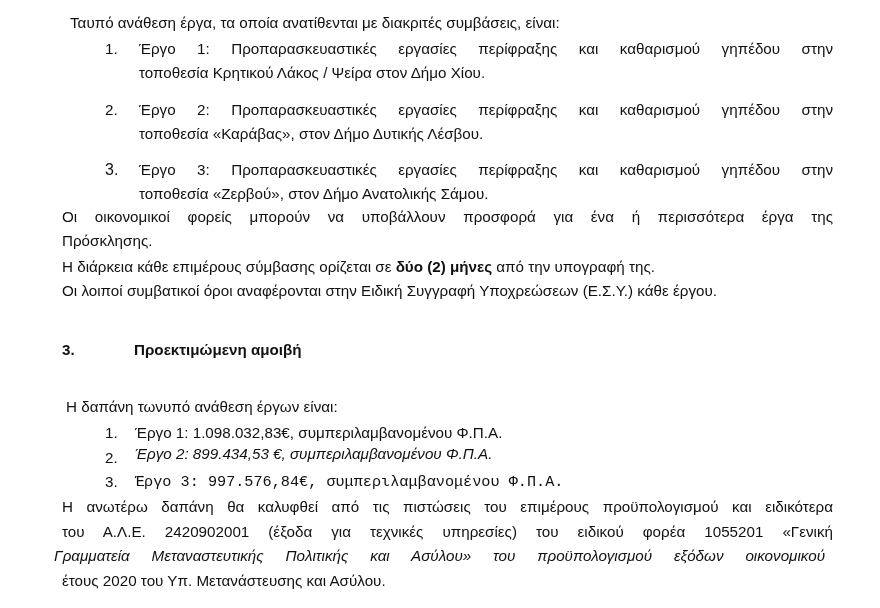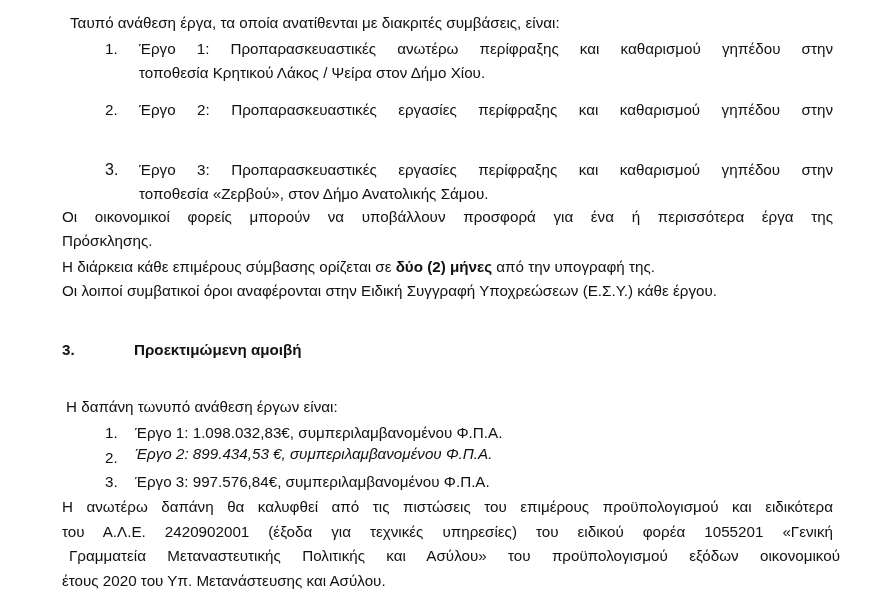--- a/index.html
+++ b/index.html
@@ -40,25 +40,26 @@
     .bold { font-weight: bold; }
   </style>
 </head>
 <body>
 
 <div class="page">
 
   <div class="line" style="left:70px; top:13px;">Ταυπό ανάθεση έργα, τα οποία ανατίθενται με διακριτές συμβάσεις, είναι:</div>
 
   <div class="num" style="left:105px; top:39px;">1.</div>
-  <div class="line just" style="left:139px; top:39px; width:694px;">Έργο 1: Προπαρασκευαστικές ανωτέρω περίφραξης και καθαρισμού γηπέδου στην</div>
+  <div class="line just" style="left:139px; top:39px; width:694px;">Έργο 1: Προπαρασκευαστικές εργασίες περίφραξης και καθαρισμού γηπέδου στην</div>
   <div class="line" style="left:139px; top:63px;">τοποθεσία Κρητικού Λάκος / Ψείρα στον Δήμο Χίου.</div>
 
   <div class="num" style="left:105px; top:100px;">2.</div>
   <div class="line just" style="left:139px; top:100px; width:694px;">Έργο 2: Προπαρασκευαστικές εργασίες περίφραξης και καθαρισμού γηπέδου στην</div>
+  <div class="line" style="left:139px; top:124px;">τοποθεσία «Καράβας», στον Δήμο Δυτικής Λέσβου.</div>
 
   <div class="num" style="left:105px; top:160px; font-size:16px;">3.</div>
   <div class="line just" style="left:139px; top:160px; width:694px;">Έργο 3: Προπαρασκευαστικές εργασίες περίφραξης και καθαρισμού γηπέδου στην</div>
   <div class="line just" style="left:62px; top:207px; width:771px;">Οι οικονομικοί φορείς μπορούν να υποβάλλουν προσφορά για ένα ή περισσότερα έργα της</div>
 
   <div class="line" style="left:139px; top:184px;">τοποθεσία «Ζερβού», στον Δήμο Ανατολικής Σάμου.</div>
   <div class="line" style="left:62px; top:231px;">Πρόσκλησης.</div>
 
   <div class="line" style="left:62px; top:257px;">
     <span>Η διάρκεια κάθε επιμέρους σύμβασης ορίζεται σε </span><span class="bold">δύο (2) μήνες</span><span> από την υπογραφή της.</span>
@@ -71,20 +72,20 @@
 
   <div class="line" style="left:66px; top:397px;">Η δαπάνη τωνυπό ανάθεση έργων είναι:</div>
 
   <div class="num" style="left:105px; top:423px;">1.</div>
   <div class="line" style="left:135px; top:423px;">Έργο 1: 1.098.032,83€, συμπεριλαμβανομένου Φ.Π.Α.</div>
 
   <div class="num" style="left:105px; top:448px;">2.</div>
   <div class="line" style="left:135px; top:444px;font-style:italic;">Έργο 2: 899.434,53 €, συμπεριλαμβανομένου Φ.Π.Α.</div>
 
   <div class="num" style="left:105px; top:472px;">3.</div>
-  <div class="line" style="left:135px; top:472px;">Έργο 3: 997.576,84€, συμπεριλαμβανομένου Φ.Π.Α.</div>
+  <div class="line" style="left:135px; top:472px;font-family:Liberation Mono, monospace;">Έργο 3: 997.576,84€, συμπεριλαμβανομένου Φ.Π.Α.</div>
 
   <div class="line just" style="left:62px; top:497px; width:771px;">Η ανωτέρω δαπάνη θα καλυφθεί από τις πιστώσεις του επιμέρους προϋπολογισμού και ειδικότερα</div>
   <div class="line just" style="left:62px; top:522px; width:771px;">του Α.Λ.Ε. 2420902001 (έξοδα για τεχνικές υπηρεσίες) του ειδικού φορέα 1055201 «Γενική</div>
-  <div class="line just" style="left:69px; top:546px; width:771px;">Γραμματεία Μεταναστευτικής Πολιτικής και Ασύλου» του προϋπολογισμού εξόδων οικονομικού</div>
+  <div class="line just" style="left:54px; top:546px; width:771px;font-style:italic;">Γραμματεία Μεταναστευτικής Πολιτικής και Ασύλου» του προϋπολογισμού εξόδων οικονομικού</div>
   <div class="line" style="left:62px; top:571px;">έτους 2020 του Υπ. Μετανάστευσης και Ασύλου.</div>
 
 </div>
 
 </body></html>

